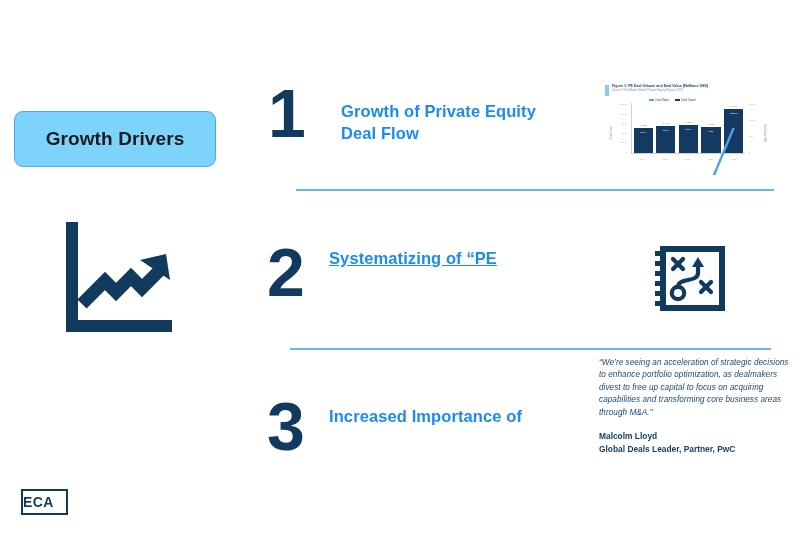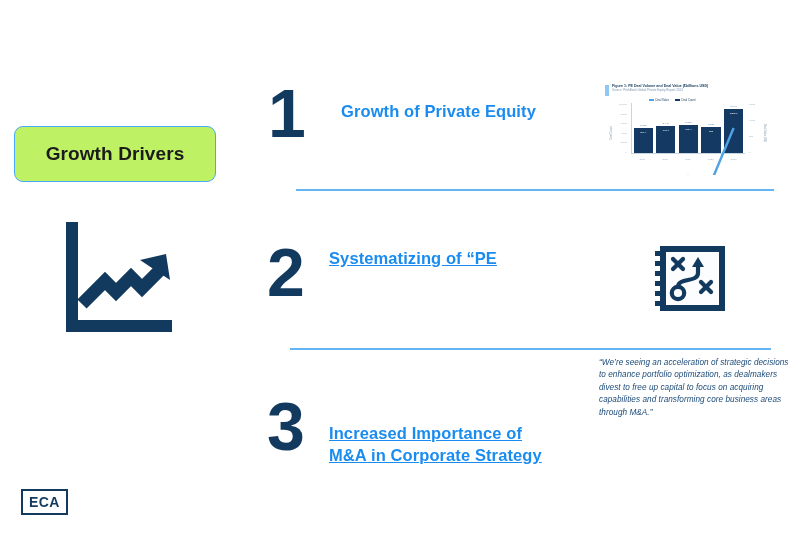--- a/index.html
+++ b/index.html
@@ -13,25 +13,25 @@
     position: relative;
     overflow: hidden;
     font-family: "Liberation Sans", sans-serif;
     -webkit-font-smoothing: antialiased;
   }
 
   
   .badge {
     position: absolute;
     left: 14px;
-    top: 126px;
+    top: 111px;
     width: 202px;
     height: 56px;
     box-sizing: border-box;
-    background: #bef264;
+    background: #7dd3fc;
     border: 1.6px solid #4aa8f5;
     border-radius: 9px;
     display: flex;
     align-items: center;
     justify-content: center;
   }
   .badge-label {
     font-size: 19px;
     font-weight: bold;
     color: #1b1b1b;
@@ -49,21 +49,21 @@
   .eca-logo {
     position: absolute;
     left: 21px;
     top: 489px;
     width: 47px;
     height: 26px;
     box-sizing: border-box;
     border: 2.4px solid #123a5e;
     display: flex;
     align-items: center;
-    justify-content: center;
+    justify-content: flex-start;
   }
   .eca-logo-text {
     font-size: 14px;
     font-weight: bold;
     color: #123a5e;
     letter-spacing: .4px;
   }
   .row-num {
     position: absolute;
     font-size: 68px;
@@ -88,21 +88,21 @@
 
   #row1-num  { left: 268px; top: 79px; }
   #row1-title{ left: 341px; top: 101px; width: 240px; }
   #div1      { left: 296px; top: 189px; width: 478px; }
 
   #row2-num  { left: 267px; top: 238px; }
   #row2-title{ left: 329px; top: 248px; width: 230px; text-decoration: underline; }
   #div2      { left: 290px; top: 348px; width: 481px; }
 
   #row3-num  { left: 267px; top: 392px; }
-  #row3-title{ left: 329px; top: 423px; width: 260px; text-decoration: underline; }
+  #row3-title{ left: 329px; top: 406px; width: 260px; }
 
   
   .chart-thumb {
     position: absolute;
     left: 600px;
     top: 80px;
     width: 176px;
     height: 95px;
     background: #ffffff;
     box-sizing: border-box;
@@ -252,20 +252,21 @@
   </svg>
 </div>
 
 <div class="eca-logo">
   <span class="eca-logo-text">ECA</span>
 </div>
 
 <div class="row-num" id="row1-num">1</div>
 <div class="row-title" id="row1-title">
   <div>Growth of Private Equity</div>
+  <div>Deal Flow</div>
 </div>
 
 <div class="chart-thumb">
   <div class="ct-head">
     <div class="ct-accent"></div>
     <div class="ct-titles">
       <div class="ct-title">Figure 1: PE Deal Volume and Deal Value ($billions USD)</div>
       <div class="ct-sub">Source: PitchBook Global Private Equity Report 2024</div>
     </div>
   </div>
@@ -374,18 +375,21 @@
     <path d="M26 44 C26 34, 46 40, 46 30 L46 20" fill="none" stroke="#123a5e" stroke-width="4.2" stroke-linecap="round"></path>
     <path d="M46 14 L52 24 L40 24 Z" fill="#123a5e"></path>
   </svg>
 </div>
 
 <div class="divider" id="div2"></div>
 
 <div class="row-num" id="row3-num">3</div>
 <div class="row-title" id="row3-title">
   <div>Increased Importance of</div>
-  <div>M&amp;A in Corporate Strategy</div>
 </div>
 
 <div class="quote-block">
   <div class="quote-text">“We’re seeing an acceleration of strategic decisions to enhance  portfolio optimization, as dealmakers divest to free up capital to focus  on acquiring capabilities and transforming core business areas through M&amp;A.”</div>
+  <div class="quote-attr">
+    <div>Malcolm Lloyd</div>
+    <div>Global Deals Leader,  Partner, PwC</div>
+  </div>
 </div>
 
 </body></html>

